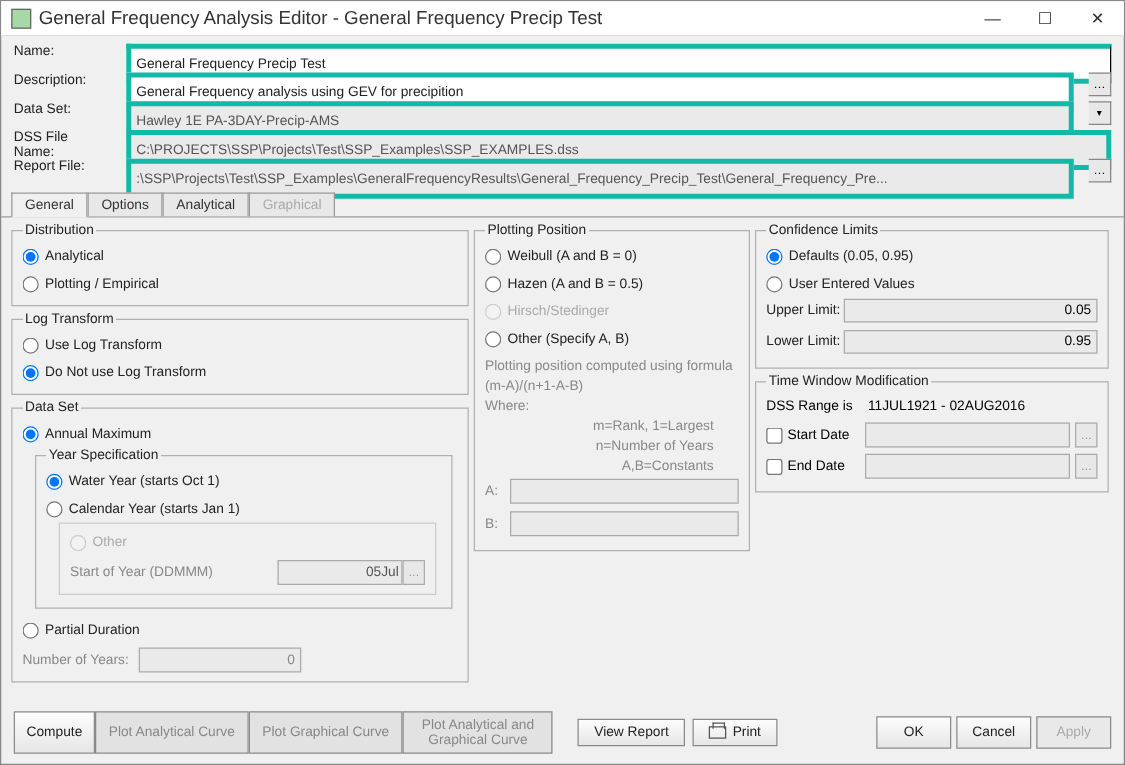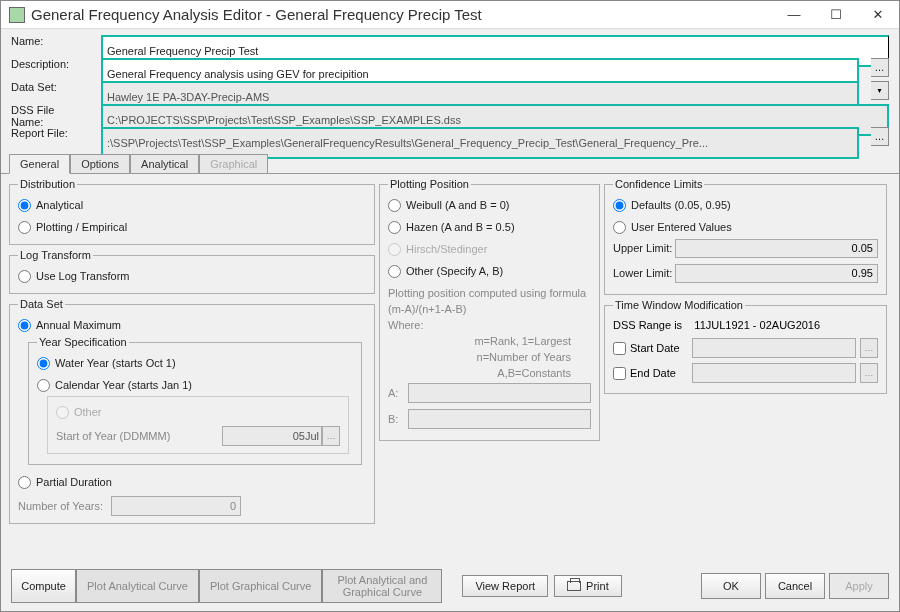--- a/index.html
+++ b/index.html
@@ -6,21 +6,21 @@
 body { margin: 0; background: #fff; }
 .window { width: 900px; height: 612px; border: 1px solid #888; display: flex; flex-direction: column; background: #f0f0f0; }
 .titlebar { height: 28px; background: #fff; display: flex; align-items: center; padding-left: 8px; border-bottom: 1px solid #ddd; }
 .titlebar-icon { width: 16px; height: 16px; background: #a8d8a8; border: 1px solid #666; margin-right: 6px; }
 .titlebar-text { flex: 1; font-size: 15px; color: #333; }
 .win-btns { display: flex; }
 .win-btn { width: 42px; height: 27px; display: flex; align-items: center; justify-content: center; font-size: 13px; color: #333; }
 .form-area { padding: 6px 10px 2px 10px; }
 .form-row { display: flex; align-items: flex-start; margin-bottom: 3px; height: 20px; gap: 12px; }
 .form-label { width: 78px; font-size: 11px; color: #222; }
-.form-input { flex: 1; height: 32px; border: 2px solid #14b8a6; background: #fff; padding: 1px 4px; font-size: 11px; color: #222; }
+.form-input { flex: 1; height: 32px; border: 4px solid #14b8a6; background: #fff; padding: 1px 4px; font-size: 11px; color: #222; }
 .form-input.gray { background: #eaeaea; color: #555; }
 .dropdown-btn { width: 18px; height: 19px; border: 1px solid #888; border-left: none; background: #e8e8e8; display: inline-flex; align-items: center; justify-content: center; font-size: 8px; }
 .ell-btn { width: 18px; height: 19px; border: 1px solid #888; border-left: none; background: #e8e8e8; display: inline-flex; align-items: center; justify-content: center; font-size: 10px; }
 .tabs { display: flex; padding: 2px 8px 0 8px; border-bottom: 1px solid #999; }
 .tab { padding: 3px 10px; border: 1px solid #999; border-bottom: none; background: #e8e8e8; margin-right: 0px; font-size: 11px; color: #333; position: relative; }
 .tab.active { background: #f0f0f0; border-bottom: 1px solid #f0f0f0; margin-bottom: -1px; }
 .tab.disabled { color: #aaa; }
 .tab-content { flex: 1; display: flex; padding: 4px 8px 2px 8px; gap: 0; overflow: hidden; }
 .col { display: flex; flex-direction: column; }
 .col1 { width: 370px; }
@@ -116,20 +116,24 @@
             <input type="radio" name="dist" style="">
             <span>Plotting / Empirical</span>
           </label>
       </fieldset>
       <fieldset>
         <legend>Log Transform</legend>
         <label class="radio-row">
             <input type="radio" name="logt" style="">
             <span>Use Log Transform</span>
           </label>
+        <label class="radio-row">
+            <input type="radio" name="logt" checked="" style="">
+            <span>Do Not use Log Transform</span>
+          </label>
       </fieldset>
       <fieldset>
         <legend>Data Set</legend>
         <label class="radio-row">
             <input type="radio" name="ds" checked="" style="">
             <span>Annual Maximum</span>
           </label>
         <fieldset class="nested">
           <legend>Year Specification</legend>
           <label class="radio-row">

